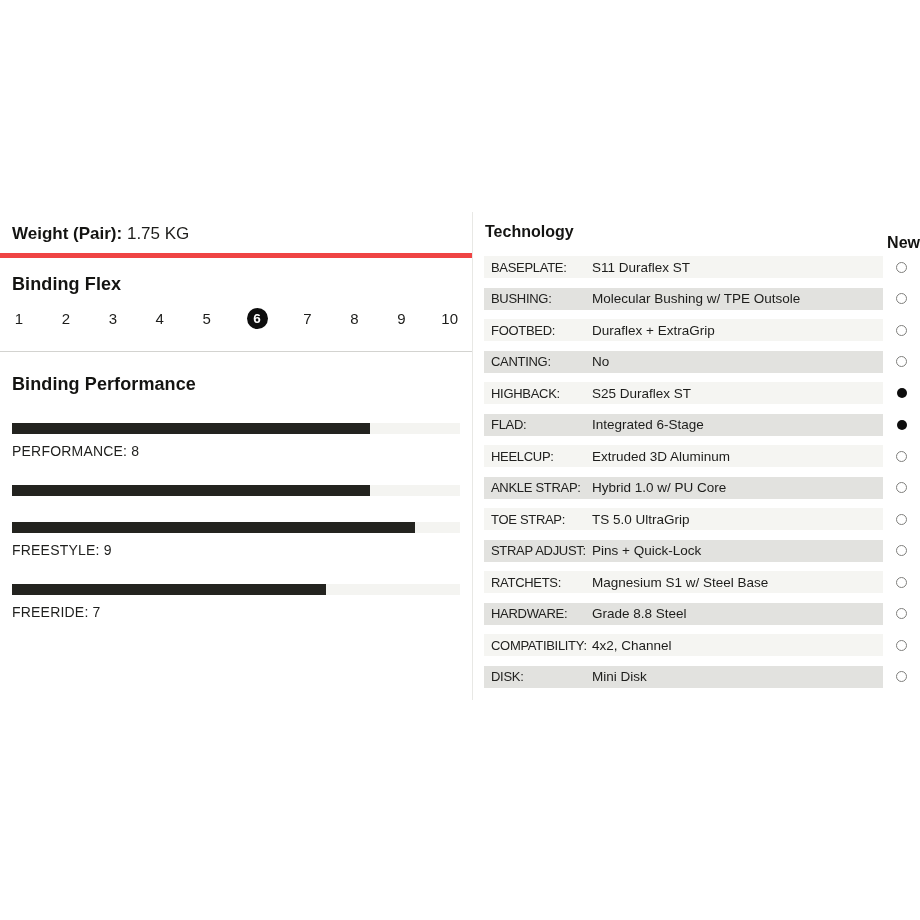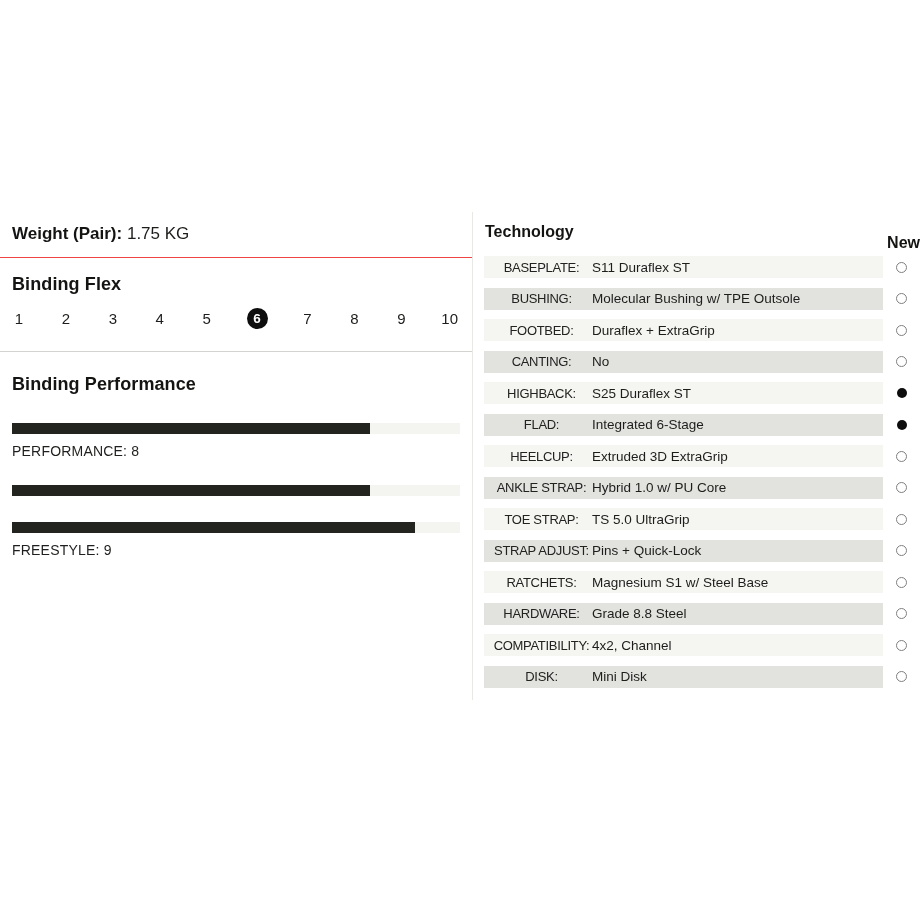--- a/index.html
+++ b/index.html
@@ -9,21 +9,21 @@
     font-family:"Liberation Sans","DejaVu Sans",sans-serif;
     color:#1d1d1b;
   }
   .page { position:absolute; inset:0; }
 
   
   .left-col { position:absolute; left:0; top:205px; width:472px; }
 
   .weight-row {
     height:53px; padding:19px 12px 0 12px;
-    border-bottom:1px solid #ef4444;
+    border-bottom:5px solid #ef4444;
     font-size:17px;
   }
   .weight-row .lbl { font-weight:bold; color:#141412; }
   .weight-row .val { font-weight:normal; color:#1d1d1b; }
 
   .flex-section { height:94px; padding:16px 12px 0 12px; border-bottom:1px solid #d3d3d0; }
   .section-title { font-size:18px; font-weight:bold; color:#141412; letter-spacing:.1px; }
   .flex-scale {
     margin-top:13px; width:446px;
     display:flex; justify-content:space-between; align-items:center;
@@ -50,21 +50,21 @@
 
   
   .right-col { position:absolute; left:484px; top:205px; width:436px; }
   .tech-header {
     height:51px; padding:18px 0 0 1px;
     display:flex; justify-content:space-between; align-items:flex-start;
   }
   .tech-title { font-size:16px; font-weight:bold; color:#141412; }
   .tech-new   { font-size:16px; font-weight:bold; color:#141412; padding-top:2px;margin-top:9px; }
 
-  .spec-row { display:flex; align-items:center; height:22px; margin-bottom:9.5px;text-align:center; }
+  .spec-row { display:flex; align-items:center; height:22px; margin-bottom:9.5px; }
   .spec-bg {
     flex:1 1 auto; height:22px; display:flex; align-items:center; padding-left:7px;
   }
   .spec-bg.light { background:var(--row-light,#f5f5f2); }
   .spec-bg.dark  { background:var(--row-dark,#e2e2df); }
   .spec-label {
     flex:0 0 101px; font-size:13px; letter-spacing:-.3px;
     color:#222220; white-space:nowrap; overflow:visible;
   }
   .spec-value { font-size:13.5px; color:#1d1d1b; white-space:nowrap; }
@@ -119,20 +119,26 @@
             <div class="perf-track">
               <div class="perf-fill" style="width: 80%;"></div>
             </div>
           </div>
           <div class="perf-group">
             <div class="perf-track">
               <div class="perf-fill" style="width: 90%;"></div>
             </div>
             <div class="perf-label">FREESTYLE: 9</div>
           </div>
+          <div class="perf-group">
+            <div class="perf-track">
+              <div class="perf-fill" style="width: 70%;"></div>
+            </div>
+            <div class="perf-label">FREERIDE: 7</div>
+          </div>
         </div>
     </div>
 
   </div>
 
   <div class="v-divider"></div>
 
   <div class="right-col">
     <div class="tech-header">
       <span class="tech-title">Technology</span>
@@ -189,21 +195,21 @@
             <span class="spec-label">FLAD:</span>
             <span class="spec-value">Integrated 6-Stage</span>
           </div>
           <div class="new-cell">
             <span class="circle-filled"></span>
           </div>
         </div>
         <div class="spec-row">
           <div class="spec-bg light">
             <span class="spec-label">HEELCUP:</span>
-            <span class="spec-value">Extruded 3D ExtraGrip</span>
+            <span class="spec-value">Extruded 3D Aluminum</span>
           </div>
           <div class="new-cell">
             <span class="circle-empty"></span>
           </div>
         </div>
         <div class="spec-row">
           <div class="spec-bg dark">
             <span class="spec-label">ANKLE STRAP:</span>
             <span class="spec-value">Hybrid 1.0 w/ PU Core</span>
           </div>

